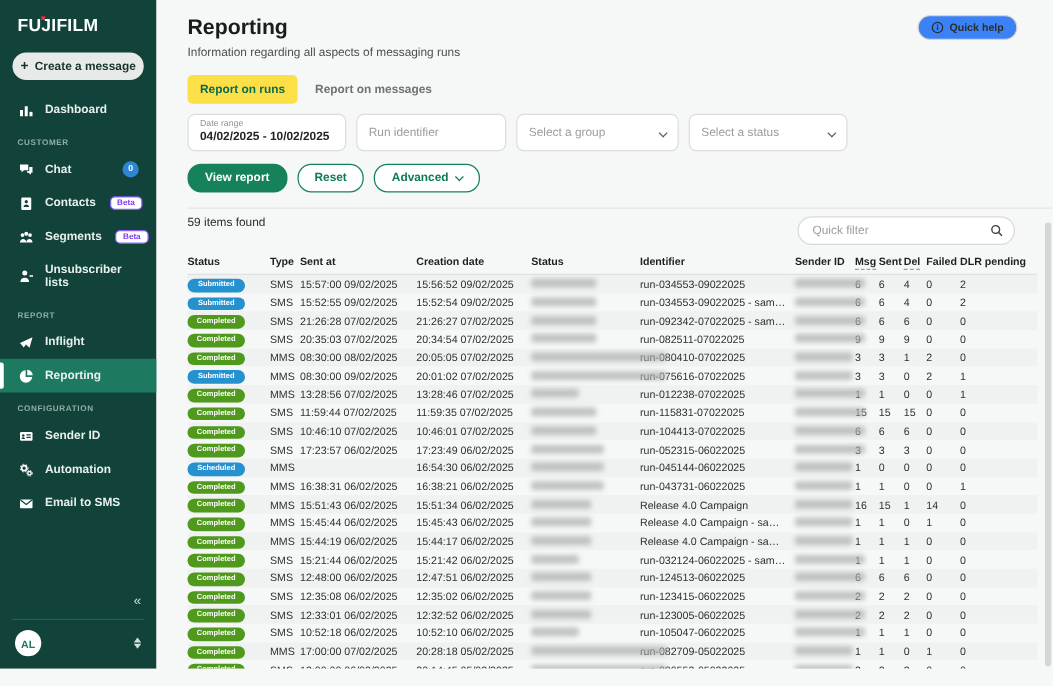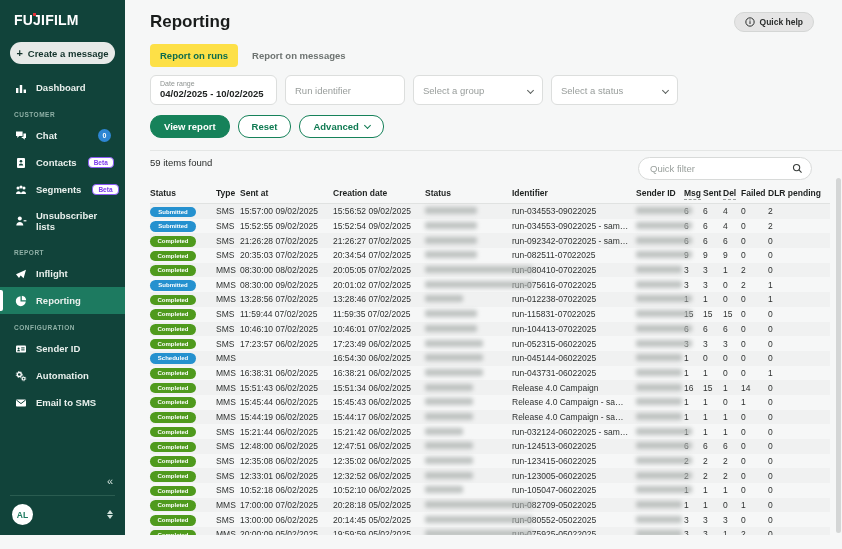--- a/index.html
+++ b/index.html
@@ -30,21 +30,21 @@
   .updown { display:flex; flex-direction:column; gap:1px; cursor:pointer; }
   .updown i { display:block; width:0; height:0; border-left:3px solid transparent; border-right:3px solid transparent; }
   .updown .up { border-bottom:4px solid #cfe0da; }
   .updown .dn { border-top:4px solid #cfe0da; }
 
   
   .main { flex:1; position:relative; padding:0 0 0 25px; overflow:hidden; }
   .topbar { display:flex; align-items:flex-start; justify-content:space-between; padding:12px 28px 0 0; }
   .page-title { font-size:17px; font-weight:bold; color:#191c1b; }
   .page-sub { font-size:9.5px; color:#4a4f4d; margin-top:5px; }
-  .quick-help { display:flex; align-items:flex-end; gap:5px; background:#e5e5e5; border:1px solid #d4d6d5; border-radius:12px; padding:4px 10px; font-size:8.5px; font-weight:bold; color:#2a2d2c; cursor:pointer; font-family:inherit; }
+  .quick-help { display:flex; align-items:flex-end; gap:5px; background:#3b82f6; border:1px solid #d4d6d5; border-radius:12px; padding:4px 10px; font-size:8.5px; font-weight:bold; color:#2a2d2c; cursor:pointer; font-family:inherit; }
   .quick-help svg { width:10px; height:10px; }
 
   .tabs { display:flex; align-items:center; gap:4px; margin-top:12px; }
   .tab { font-size:9.5px; padding:6px 10px; border-radius:4px; color:#6d7371; cursor:pointer; font-weight:bold; }
   .tab.active { background:#fde047; color:#0c6b4d; }
 
   .filters { display:flex; gap:8px; margin-top:8px; padding-right:32px; }
   .fbox { background:#fff; border:1px solid #dcdedd; border-radius:6px; height:30px; padding:4px 9px; display:flex; flex-direction:column; justify-content:center; position:relative; cursor:pointer; }
   .fbox .flabel { font-size:7px; color:#8e9391; line-height:1.2; }
   .fbox .fvalue { font-size:9.5px; color:#212423; font-weight:bold; line-height:1.3; white-space:nowrap; }
@@ -217,20 +217,21 @@
           <i class="dn"></i>
         </div>
       </div>
     </div>
   </div>
 
   <div class="main">
     <div class="topbar">
       <div>
         <div class="page-title">Reporting</div>
+        <div class="page-sub">Information regarding all aspects of messaging runs</div>
       </div>
       <button class="quick-help">
         <svg viewBox="0 0 12 12">
             <circle cx="6" cy="6" r="5" fill="none" stroke="#2a2d2c" stroke-width="1.2"></circle>
             <rect x="5.4" y="5" width="1.2" height="3.4" fill="#2a2d2c"></rect>
             <rect x="5.4" y="3" width="1.2" height="1.2" fill="#2a2d2c"></rect>
           </svg>
         <span>Quick help</span>
       </button>
     </div>

